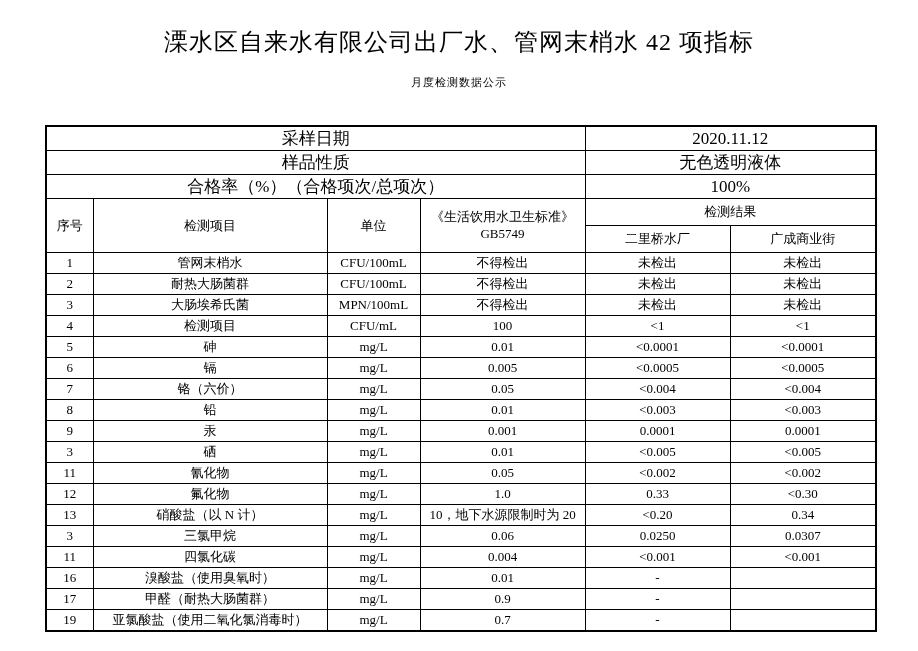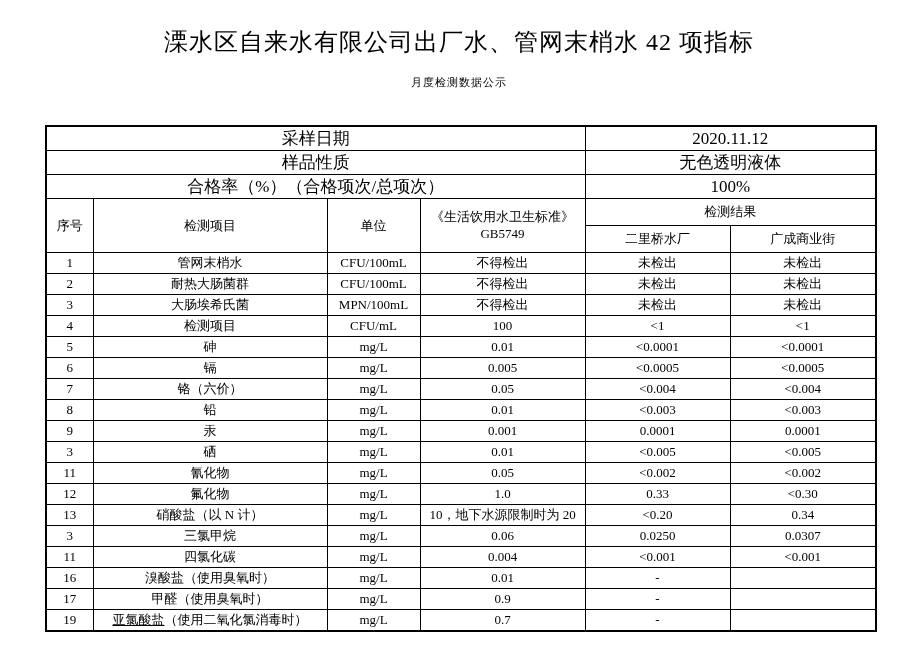--- a/index.html
+++ b/index.html
@@ -31,21 +31,21 @@
     padding: 0 2px;
     font-size: 13px;
     height: 20px;
     overflow: hidden;
     white-space: nowrap;
   }
   tr.info td { height: 20px; font-size: 17px; }
   tr.hdr td { height: 26px; }
   td.thick-b { border-bottom: 2px solid #000; }
   td.std-cell { line-height: 1.3; }
-  .u { text-decoration: underline; }
+  .u { }
 </style>
 </head>
 <body>
 
 <div class="titles">
   <div class="title">溧水区自来水有限公司出厂水、管网末梢水 42 项指标</div>
   <div class="subtitle">月度检测数据公示</div>
 </div>
 
 <table class="report">
@@ -209,21 +209,21 @@
       <tr>
         <td>16</td>
         <td>溴酸盐（使用臭氧时）</td>
         <td>mg/L</td>
         <td>0.01</td>
         <td>-</td>
         <td></td>
       </tr>
       <tr>
         <td>17</td>
-        <td>甲醛（使用臭氧时）</td>
+        <td>甲醛（耐热大肠菌群）</td>
         <td>mg/L</td>
         <td>0.9</td>
         <td>-</td>
         <td></td>
       </tr>
       <tr>
         <td>19</td>
         <td><span class="u">亚氯酸盐</span>（使用二氧化氯消毒时）</td>
         <td>mg/L</td>
         <td>0.7</td>

